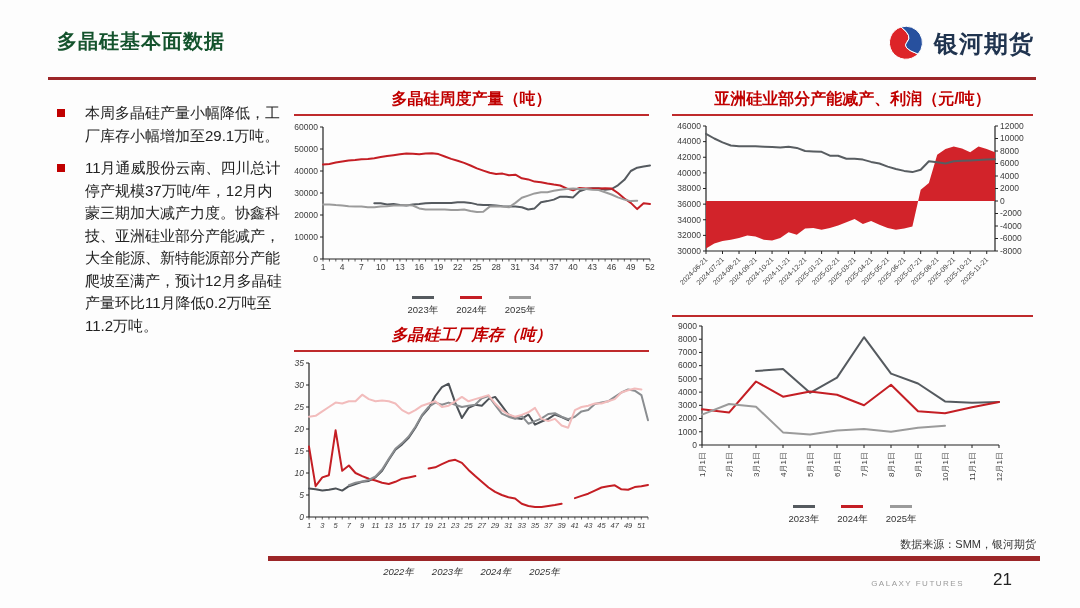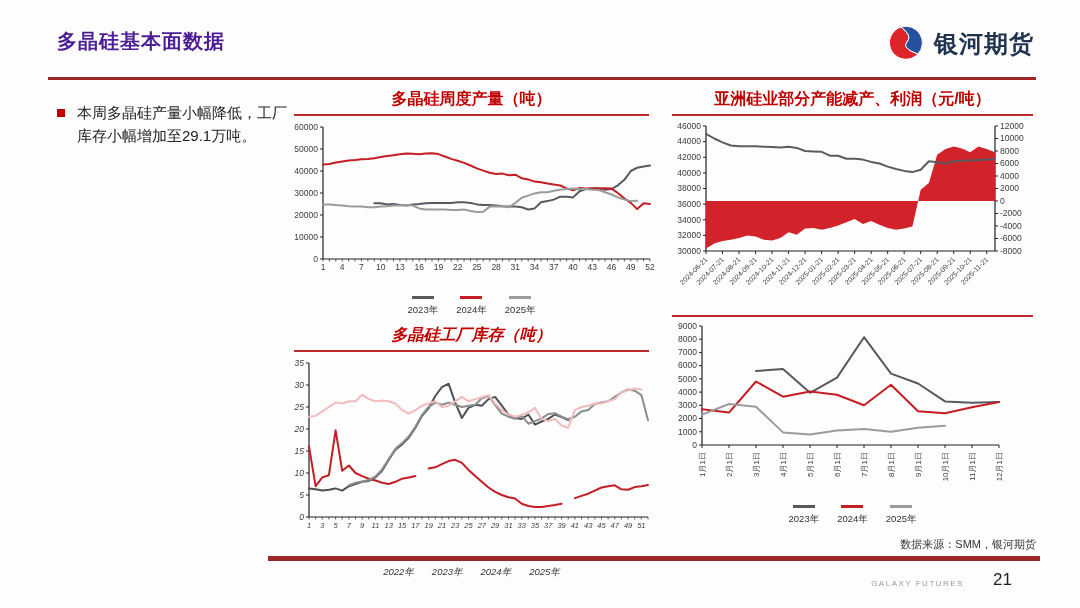--- a/index.html
+++ b/index.html
@@ -1,23 +1,23 @@
 <!DOCTYPE html>
 <html><head>
 <meta charset="utf-8">
 <style>
   html,body{margin:0;padding:0;background:#e8e8e8;}
   #page{position:relative;width:1080px;height:608px;background:#fdfdfd;overflow:hidden;
         font-family:"Liberation Sans","DejaVu Sans",sans-serif;}
-  .header-title{position:absolute;left:57px;top:28px;font-size:20px;font-weight:bold;color:#4c1d95;letter-spacing:1px;}
+  .header-title{position:absolute;left:57px;top:28px;font-size:20px;font-weight:bold;color:#14532d;letter-spacing:1px;}
   .logo{position:absolute;top:22px;right:46px;display:flex;align-items:center;gap:7px;}
   .logo-text{font-size:24px;font-weight:bold;color:#20344f;letter-spacing:1px;}
   .rule{position:absolute;left:48px;top:77px;width:988px;height:3px;background:#9c2628;}
   .sidebar{position:absolute;left:57px;top:102px;width:230px;}
-  .bullet{display:flex;gap:12px;margin-bottom:10px;}
+  .bullet{display:flex;gap:20px;margin-bottom:10px;}
   .bullet .sq{width:8px;height:8px;background:#c00000;margin-top:7px;flex:none;}
   .bullet .tx{font-size:15px;line-height:1.5;color:#222;}
   .card{position:absolute;}
   #c1{left:283px;top:85px;width:377px;}
   #c2{left:660px;top:85px;width:385px;}
   #c3{left:283px;top:321px;width:377px;font-style:italic;}
   #c4{left:660px;top:315px;width:385px;}
   .ct{font-size:16px;font-weight:bold;color:#c00000;text-align:center;margin:4px 0 4px;}
   .cu{height:1.5px;background:#bf2a2c;width:94%;margin:0 auto 1px;}
   .card svg{display:block;margin:0 auto;}
@@ -47,20 +47,24 @@
     </span>
     <span class="logo-text">银河期货</span>
   </div>
 
   <div class="rule"></div>
 
   <div class="sidebar">
     <div class="bullet">
       <span class="sq"></span>
       <span class="tx">本周多晶硅产量小幅降低，工厂库存小幅增加至29.1万吨。</span>
+    </div>
+    <div class="bullet">
+      <span class="sq"></span>
+      <span class="tx">11月通威股份云南、四川总计停产规模37万吨/年，12月内蒙三期加大减产力度。协鑫科技、亚洲硅业部分产能减产，大全能源、新特能源部分产能爬坡至满产，预计12月多晶硅产量环比11月降低0.2万吨至11.2万吨。</span>
     </div>
   </div>
 
   <div class="card" id="c1">
     <div class="ct">多晶硅周度产量（吨）</div>
     <div class="cu"></div>
     <svg width="377" height="164" viewBox="0 0 377 164">
         <line x1="40" y1="142" x2="367" y2="142" stroke="#222" stroke-width="1.2"></line>
         <line x1="40" y1="10" x2="40" y2="142" stroke="#222" stroke-width="1.2"></line>
         <line x1="37" y1="142" x2="40" y2="142" stroke="#222" stroke-width="1"></line>

